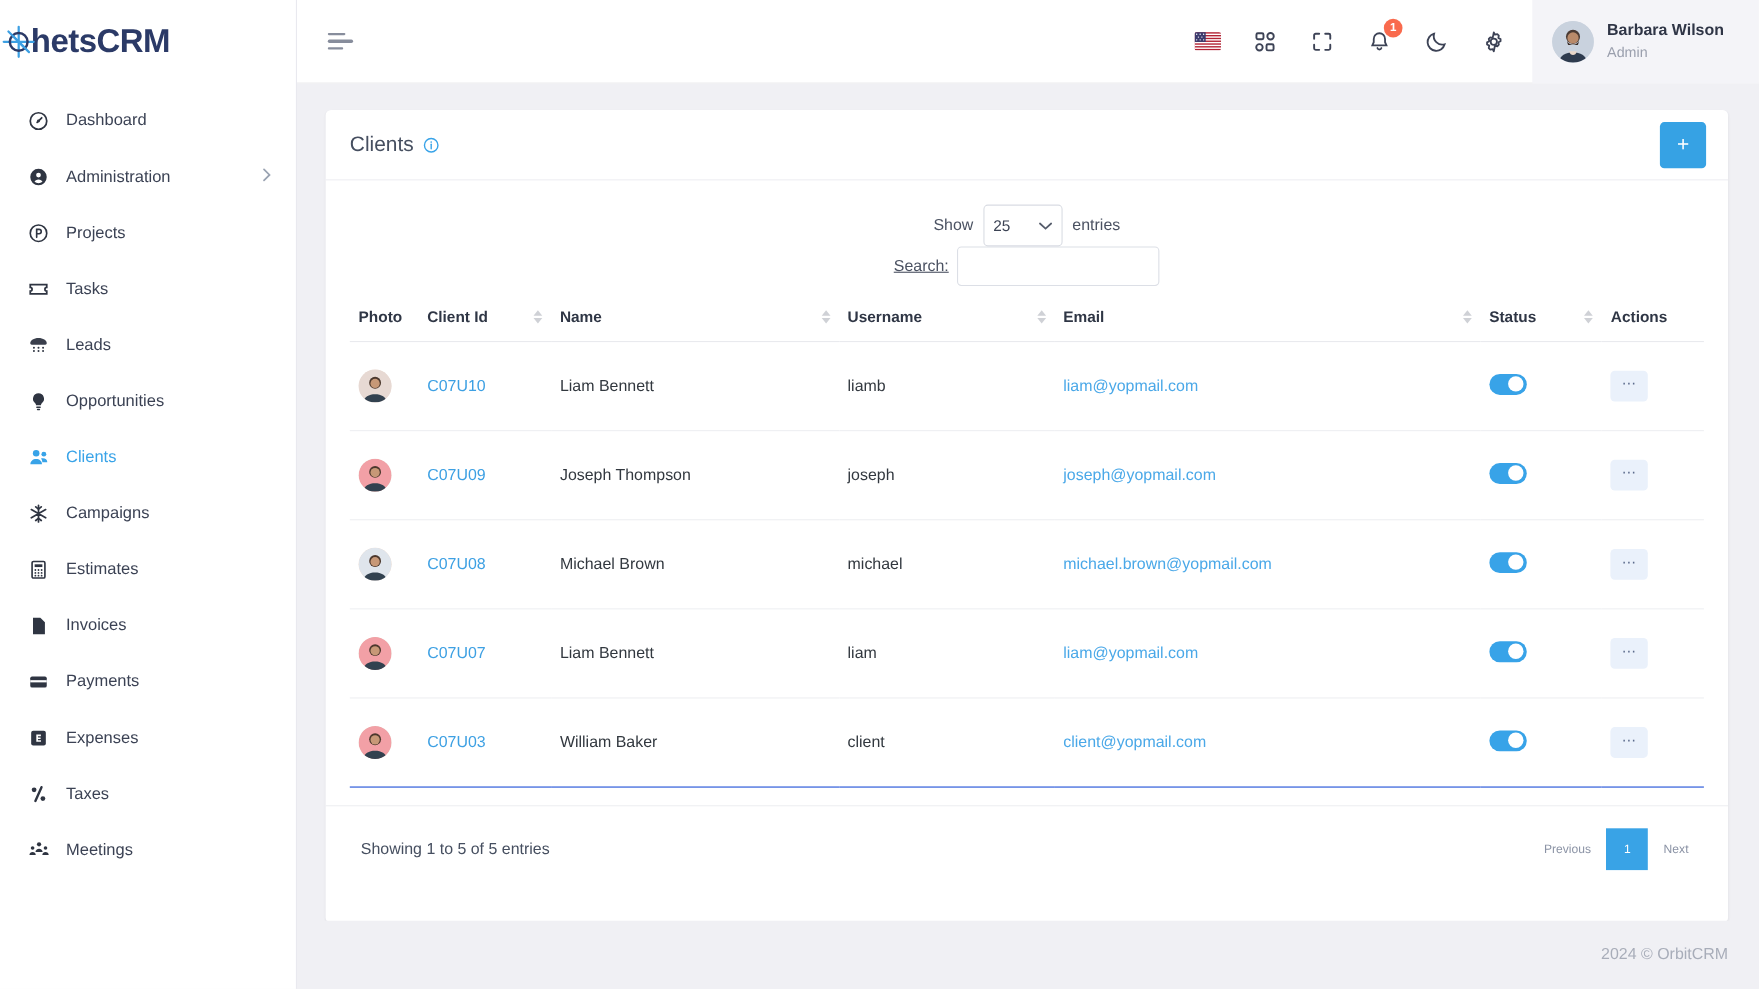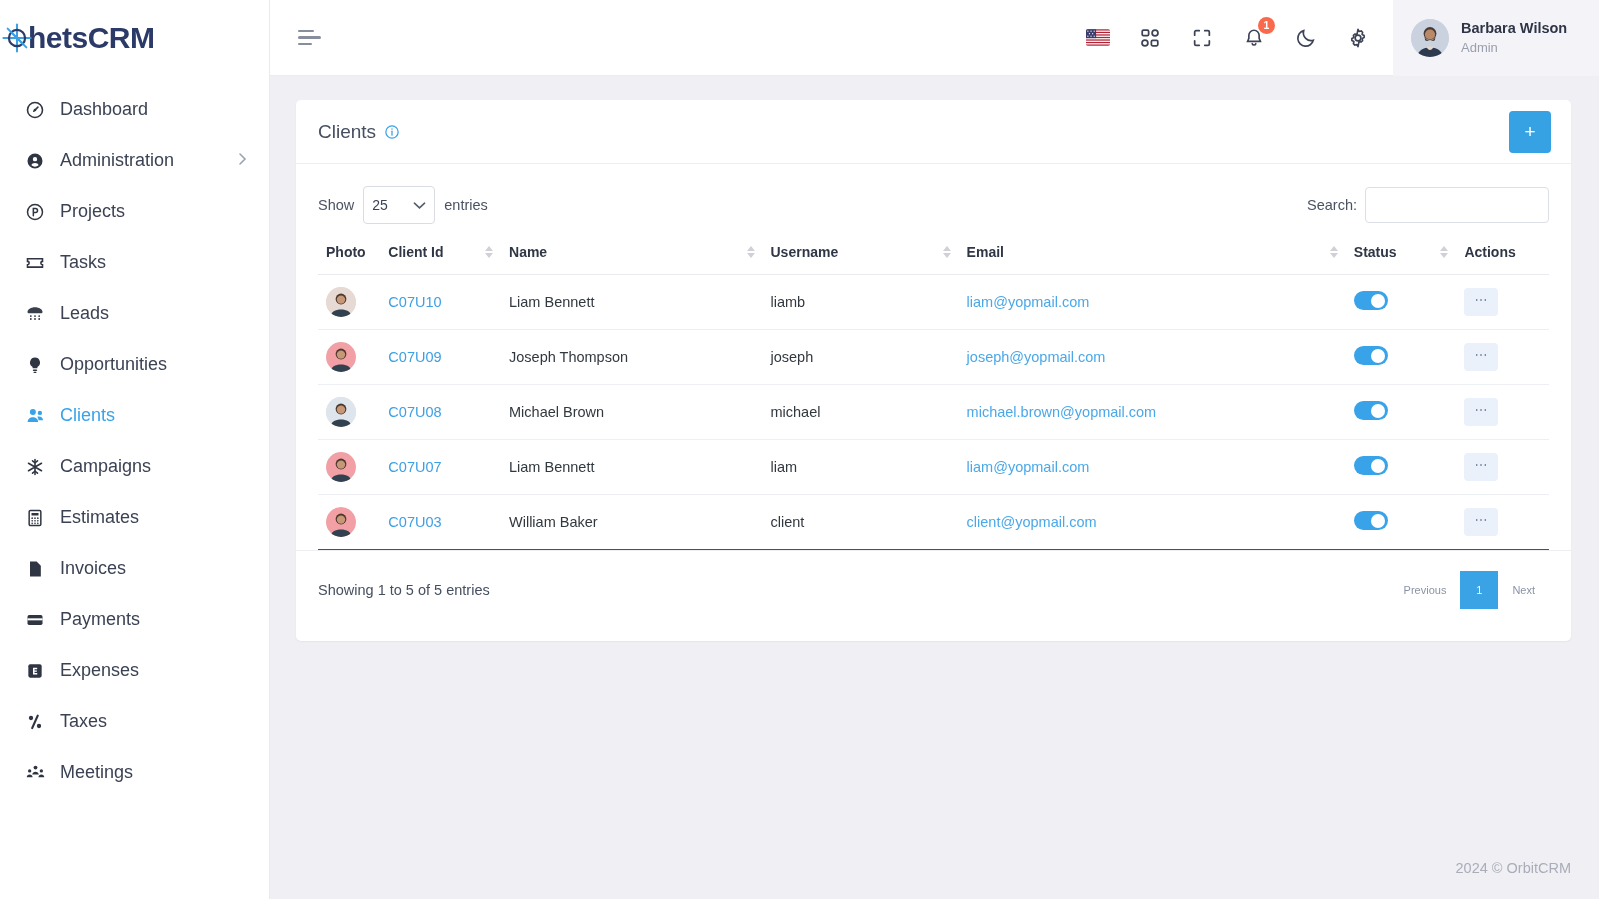--- a/index.html
+++ b/index.html
@@ -24,21 +24,21 @@
   .logo { display: flex; align-items: center; gap: 2px; }
   .logo-mark { width: 34px; height: 34px; margin-right: -8px; position: relative; z-index: 2; }
   .logo-text {
     font-size: 30px; font-weight: 600; color: #2b3a67; letter-spacing: -0.5px;
     font-family: "Liberation Sans", sans-serif;
   }
 
   .nav { flex: 1 1 auto; padding-top: 8px; overflow: hidden; }
   .nav-item {
     display: flex; align-items: center; height: 51px; padding: 0 22px 0 24px;
-    color: #3b4254; font-size: 18px; cursor: pointer; position: relative;
+    color: #3b4254; font-size: 15px; cursor: pointer; position: relative;
   }
   .nav-item .nav-ico {
     width: 22px; height: 22px; flex: 0 0 22px; margin-right: 14px;
     display: flex; align-items: center; justify-content: center; color: #2f3542;
   }
   .nav-item .nav-label { flex: 1 1 auto; white-space: nowrap; }
   .nav-item .nav-caret { color: #9aa3b2; font-size: 13px; }
   .nav-item.active { color: #38a3e8; }
   .nav-item.active .nav-ico { color: #38a3e8; }
 
@@ -87,30 +87,30 @@
     padding: 0 20px 0 22px; border-bottom: 1px solid #eeeef2;
   }
   .card-title { font-size: 19px; color: #464f60; display: flex; align-items: center; gap: 8px; }
   .info-ico { color: #38a3e8; display: flex; }
   .add-btn {
     width: 42px; height: 42px; background: #36a2e4; border: none; border-radius: 4px;
     color: #fff; font-size: 19px; cursor: pointer; display: flex; align-items: center;
     justify-content: center; line-height: 1;
   }
   .card-body { padding: 18px 22px 10px 22px; }
-  .table-tools { display: flex; align-items: center; justify-content: space-between; padding: 4px 0 10px 0; }
+  .table-tools { display: flex; align-items: center; justify-content: space-between; padding: 4px 0 10px 0; flex-direction: column; }
   .show-entries { display: flex; align-items: center; gap: 9px; font-size: 14.5px; color: #4b5262; }
   .select-box {
     position: relative; width: 72px; height: 38px; border: 1px solid #d9dce3; border-radius: 4px;
     display: flex; align-items: center; padding: 0 8px; font-size: 14px; color: #3c4354; cursor: pointer;
     background: #fff;
   }
   .select-box .sel-val { flex: 1 1 auto; }
   .select-box .sel-caret { color: #555c6b; display: flex; }
-  .search-wrap { display: flex; align-items: center; gap: 8px; font-size: 14.5px; color: #4b5262; }
+  .search-wrap { display: flex; align-items: center; gap: 8px; font-size: 14.5px; color: #4b5262; text-decoration: underline; }
   .search-input {
     width: 184px; height: 36px; border: 1px solid #dcdfe6; border-radius: 4px;
     padding: 0 10px; font-size: 14px; color: #333; font-family: "Liberation Sans", sans-serif;
     outline: none; background: #fff;
   }
 
   table.grid { width: 100%; border-collapse: collapse; }
   table.grid thead th {
     font-size: 14px; color: #2f3645; font-weight: 700; text-align: center;
     padding: 10px 8px 14px 8px; border-bottom: 1px solid #e9eaee; white-space: nowrap;
@@ -119,21 +119,21 @@
   .th-inner { display: flex; align-items: center; justify-content: space-between; gap: 10px; }
   .sort-ico { display: inline-flex; flex-direction: column; gap: 2px; flex: 0 0 8px; }
   .sort-ico i {
     width: 0; height: 0; border-left: 4.5px solid transparent; border-right: 4.5px solid transparent;
     display: block;
   }
   .sort-ico i.up { border-bottom: 5px solid #cfd1d6; }
   .sort-ico i.dn { border-top: 5px solid #cfd1d6; }
 
   table.grid tbody td {
-    font-size: 14.5px; color: #32383f; padding: 12px 8px; border-bottom: 1px solid #eeeff2;
+    font-size: 14.5px; color: #32383f; padding: 25px 8px; border-bottom: 1px solid #eeeff2;
     vertical-align: middle;
   }
   table.grid tbody tr:last-child td { border-bottom: 1px solid #1d4ed8; }
   .cell-photo { width: 62px; }
   .row-avatar {
     width: 30px; height: 30px; border-radius: 50%; overflow: hidden; display: block;
     background: #e8d8d0;
   }
   .cid-link { color: #3da0e3; text-decoration: none; cursor: pointer; }
   .mail-link { color: #4aa8e8; text-decoration: none; cursor: pointer; }
@@ -150,21 +150,21 @@
     background: #fff; top: 2.5px; right: 2.5px;
   }
   .act-btn {
     width: 34px; height: 28px; background: #eaf1fb; border: none; border-radius: 4px;
     color: #5b6b8c; cursor: pointer; font-size: 13px; line-height: 1; letter-spacing: 1px;
     display: flex; align-items: center; justify-content: center; padding-bottom: 5px;
   }
 
   .table-foot {
     display: flex; align-items: center; justify-content: space-between;
-    border-top: 1px solid #eeeff2; margin: 0 -22px; padding: 20px 24px 22px 22px;
+    border-top: 1px solid #eeeff2; margin: 16px -22px; padding: 20px 24px 22px 32px;
   }
   .foot-info { font-size: 14.5px; color: #464f60; }
   .pager { display: flex; align-items: center; gap: 2px; }
   .pg {
     min-width: 38px; height: 38px; padding: 0 12px; display: flex; align-items: center;
     justify-content: center; font-size: 11px; color: #8b93a5; cursor: pointer;
     background: transparent; border: none;
   }
   .pg.active { background: #39a3e6; color: #fff; min-width: 38px; padding: 0; }
 

